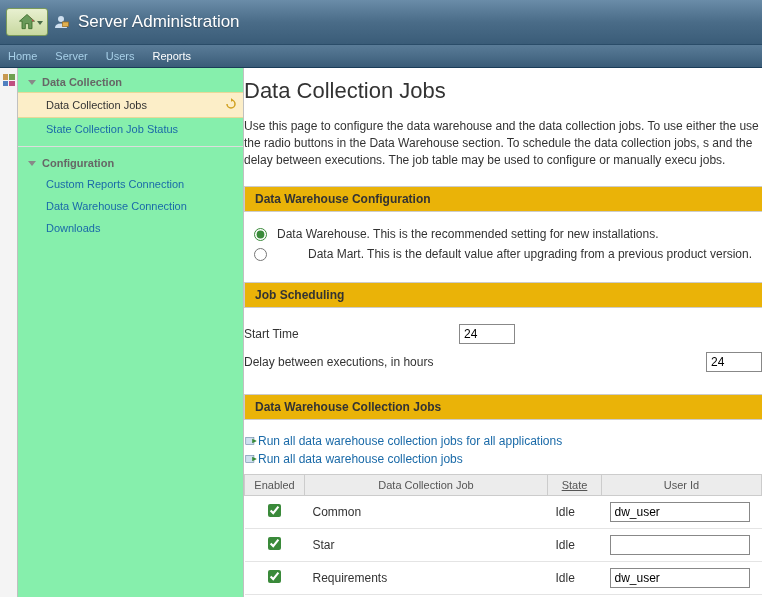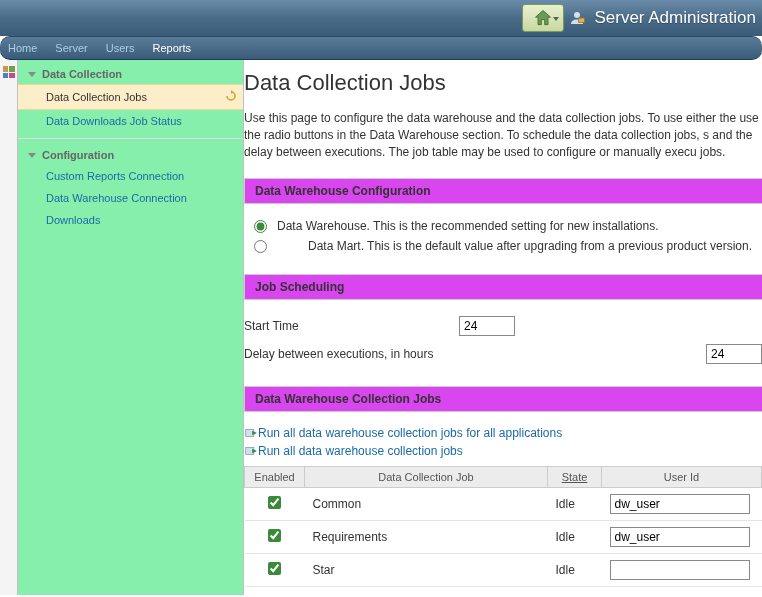--- a/index.html
+++ b/index.html
@@ -7,27 +7,26 @@
   font-family: Arial, Helvetica, sans-serif;
   font-size: 12px;
   color: #333;
   width: 762px;
   height: 597px;
   overflow: hidden;
   background: #fff;
 }
 
 .topbar {
-  height: 36px;
+  height: 44px;
   background: linear-gradient(to bottom, #6a8ca8 0%, #4a6c88 50%, #3a5c78 100%);
   display: flex;
   align-items: center;
   padding: 0 6px;
   color: #fff;
-  justify-content: flex-end;
 }
 .home-btn {
   width: 42px;
   height: 28px;
   background: linear-gradient(to bottom, #e8f0d0 0%, #c8d8a0 100%);
   border: 1px solid #7a9a5a;
   border-radius: 3px;
   display: flex;
   align-items: center;
   justify-content: center;
@@ -52,21 +51,20 @@
 }
 
 .navbar {
   height: 24px;
   background: linear-gradient(to bottom, #5a7c98 0%, #3a5c78 100%);
   border-top: 1px solid #2a4c68;
   border-bottom: 1px solid #1a3c58;
   display: flex;
   align-items: center;
   padding: 0 8px;
-  border-radius: 10px;
 }
 .navbar a {
   color: #a8d0e8;
   text-decoration: none;
   font-size: 11px;
   margin-right: 18px;
   cursor: pointer;
 }
 .navbar a.active { color: #fff; }
 
@@ -144,21 +142,21 @@
 .main-inner { padding-right: 0; }
 h1 {
   font-size: 22px;
   font-weight: normal;
   color: #333;
   margin-bottom: 14px;
 }
 .intro { font-size: 12px; color: #333; margin-bottom: 18px; line-height: 1.4; }
 
 .section-bar {
-  background: #d946ef;
+  background: #eab308;
   border: 1px solid #ccc;
   border-right: none;
   padding: 5px 10px;
   font-weight: bold;
   font-size: 12px;
   margin-bottom: 12px;
 }
 
 .radio-row {
   display: flex;
@@ -268,21 +266,21 @@
     <div class="sb-item active">
       <span>Data Collection Jobs</span>
       <span>
         <svg class="refresh-icon" viewBox="0 0 24 24">
             <path d="M12 4 A8 8 0 1 1 4 12" fill="none" stroke="#d0a020" stroke-width="3"></path>
             <polygon points="12,0 12,8 16,4" fill="#d0a020"></polygon>
           </svg>
       </span>
     </div>
     <div class="sb-item">
-      <span>Data Downloads Job Status</span>
+      <span>State Collection Job Status</span>
     </div>
 
     <div class="sb-divider"></div>
 
     <div class="sb-section-hdr">
       <span class="tw"></span>
       <span>Configuration</span>
     </div>
     <div class="sb-item">
       <span>Custom Reports Connection</span>
@@ -347,27 +345,27 @@
         </thead>
         <tbody>
           <tr>
             <td class="col-enabled"><input type="checkbox" checked="" style=""></td>
             <td>Common</td>
             <td>Idle</td>
             <td><input type="text" value="dw_user" style=""></td>
           </tr>
           <tr>
             <td class="col-enabled"><input type="checkbox" checked="" style=""></td>
+            <td>Star</td>
+            <td>Idle</td>
+            <td><input type="text" value="" style=""></td>
+          </tr>
+          <tr>
+            <td class="col-enabled"><input type="checkbox" checked="" style=""></td>
             <td>Requirements</td>
             <td>Idle</td>
             <td><input type="text" value="dw_user" style=""></td>
           </tr>
-          <tr>
-            <td class="col-enabled"><input type="checkbox" checked="" style=""></td>
-            <td>Star</td>
-            <td>Idle</td>
-            <td><input type="text" value="" style=""></td>
-          </tr>
         </tbody>
       </table>
     </div>
   </div>
 </div>
 
 </body></html>

